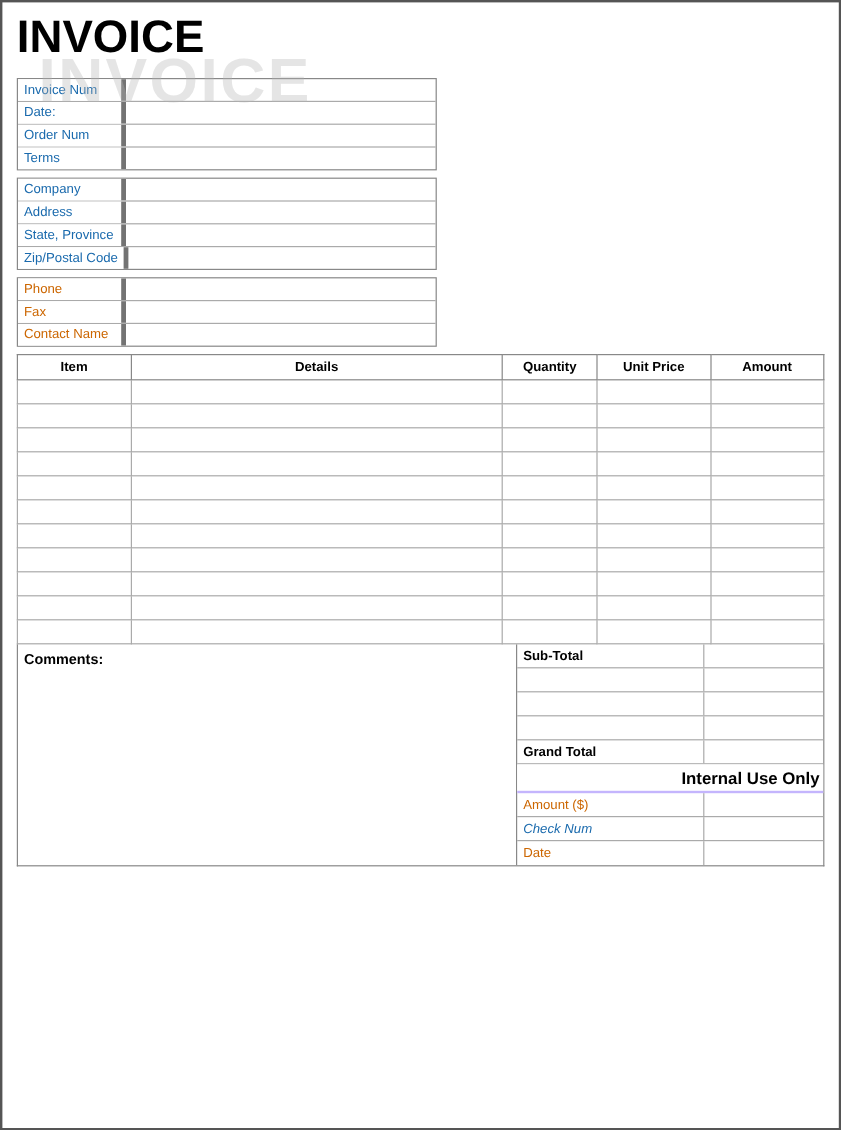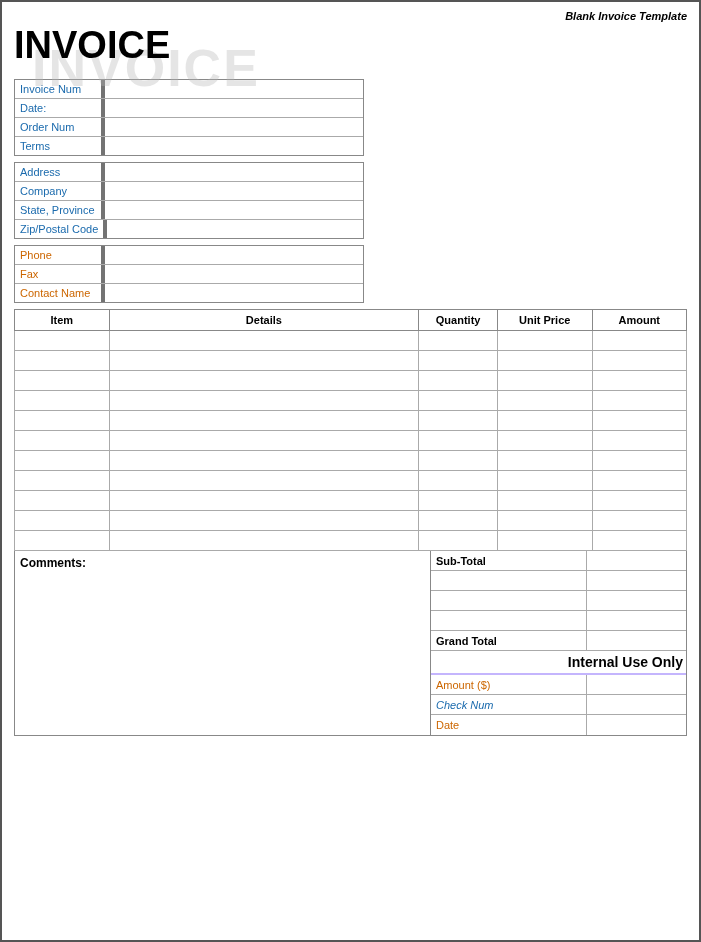--- a/index.html
+++ b/index.html
@@ -182,21 +182,20 @@
     }
     .empty-totals-row .totals-input {
       width: 100px;
       border-left: 1px solid #aaa;
     }
   </style>
 </head>
 <body>
 
 <div class="page-wrapper">
-  <div class="template-title">Blank Invoice Template</div>
 
   <div class="invoice-watermark">INVOICE</div>
 
   <div class="invoice-title">INVOICE</div>
 
   <div class="form-section info-left">
     <div class="form-row">
       <div class="form-label" style="color: rgb(26, 106, 173);">Invoice Num</div>
       <div class="form-input"></div>
     </div>
@@ -209,25 +208,25 @@
       <div class="form-input"></div>
     </div>
     <div class="form-row">
       <div class="form-label" style="color: rgb(26, 106, 173);">Terms</div>
       <div class="form-input"></div>
     </div>
   </div>
 
   <div class="form-section info-left">
     <div class="form-row">
+      <div class="form-label" style="color: rgb(26, 106, 173);">Company</div>
+      <div class="form-input"></div>
+    </div>
+    <div class="form-row">
       <div class="form-label" style="color: rgb(26, 106, 173);">Address</div>
-      <div class="form-input"></div>
-    </div>
-    <div class="form-row">
-      <div class="form-label" style="color: rgb(26, 106, 173);">Company</div>
       <div class="form-input"></div>
     </div>
     <div class="form-row">
       <div class="form-label" style="color: rgb(26, 106, 173);">State, Province</div>
       <div class="form-input"></div>
     </div>
     <div class="form-row">
       <div class="form-label" style="color: rgb(26, 106, 173);">Zip/Postal Code</div>
       <div class="form-input"></div>
     </div>

